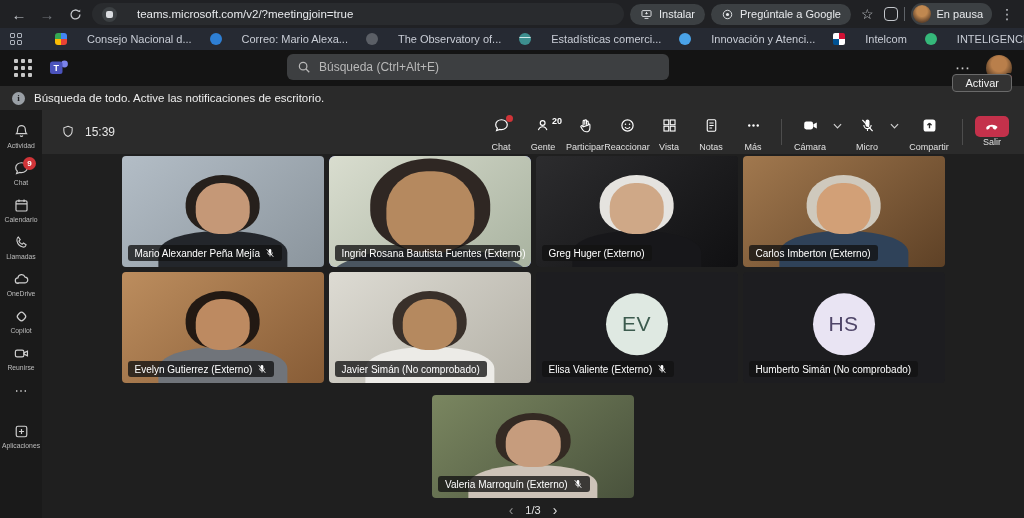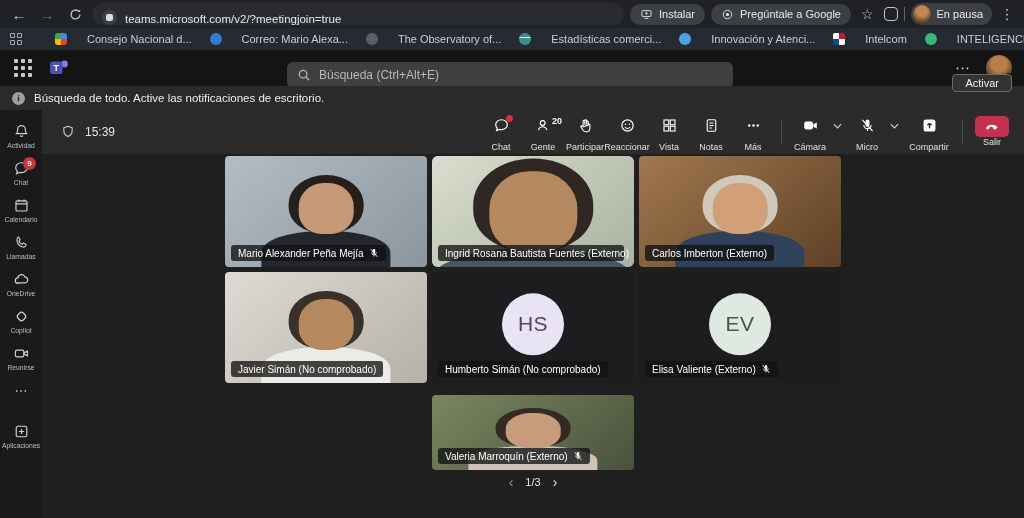--- a/index.html
+++ b/index.html
@@ -7,21 +7,21 @@
               font-family:"Liberation Sans", sans-serif; }
   .screen { position:relative; width:1024px; height:518px; }
 
   
   .chrome-bar { position:absolute; top:0; left:0; width:1024px; height:28px;
     background:#202124; display:flex; align-items:center; padding:0 8px; gap:6px; }
   .nav-glyph { color:#c3c6cb; font-size:15px; width:22px; text-align:center; cursor:pointer; }
   .nav-glyph.dim { color:#71757a; }
   .reload-icon svg { width:13px; height:13px; display:block; margin:0 auto; }
   .omnibox { flex:1; height:22px; background:#292b2e; border-radius:12px;
-    display:flex; align-items:flex-end; gap:8px; padding:0 10px; min-width:0; }
+    display:flex; align-items:center; gap:20px; padding:0 10px; min-width:0; }
   .site-icon { width:15px; height:15px; border-radius:50%; background:#3c4043;
     display:flex; align-items:center; justify-content:center; flex:none; }
   .site-icon span { width:7px; height:7px; background:#dadce0; border-radius:2px; display:block; }
   .url-text { color:#e8eaed; font-size:11.5px; white-space:nowrap; overflow:hidden; }
   .pill { height:21px; background:#3c4043; border-radius:11px; color:#e8eaed;
     font-size:11px; display:flex; align-items:center; gap:6px; padding:0 10px; flex:none; cursor:pointer; }
   .pill svg { width:13px; height:13px; }
   .star-glyph { color:#c3c6cb; font-size:14px; padding:0 4px; cursor:pointer; }
   .ext-icon { width:14px; height:14px; border:1.5px solid #c3c6cb; border-radius:4px; cursor:pointer; }
   .vsep { width:1px; height:14px; background:#5f6368; }
@@ -52,21 +52,21 @@
   .f-herramienta { background:#3a7bd5; border-radius:50%; }
 
   
   .teams-header { position:absolute; top:50px; left:0; width:1024px; height:36px;
     background:#141414; display:flex; align-items:center; padding:0 12px; }
   .waffle { width:22px; height:22px; display:grid; grid-template-columns:repeat(3,4px);
     grid-gap:3px; align-content:center; justify-content:center; cursor:pointer; }
   .waffle i { width:4px; height:4px; background:#c8c8c8; border-radius:1px; }
   .teams-logo { margin-left:14px; cursor:pointer; }
   .teams-logo svg { width:22px; height:22px; display:block; }
-  .search-wrap { position:absolute; left:287px; width:446px; top:12px; }
+  .search-wrap { position:absolute; left:287px; width:382px; top:4px; }
   .search-box { width:100%; height:26px; background:#3d3f41; border:none; border-radius:6px;
     color:#b9b9b9; font-size:12px; padding:0 10px 0 32px; font-family:"Liberation Sans",sans-serif; }
   .search-box::placeholder { color:#b9b9b9; }
   .search-mag { position:absolute; left:10px; top:6px; width:14px; height:14px; pointer-events:none; }
   .th-right { margin-left:auto; display:flex; align-items:center; gap:16px; }
   .th-more { color:#cfcfcf; font-size:15px; cursor:pointer; }
   .teams-avatar { position:relative; width:26px; height:26px; border-radius:50%;
     background:radial-gradient(circle at 50% 35%, #b97f4b 0 35%, #5e4128 70%, #35251a); cursor:pointer; }
   .presence { position:absolute; right:-2px; bottom:-2px; width:10px; height:10px;
     border-radius:50%; background:#d13438; border:2px solid #141414; }
@@ -116,21 +116,21 @@
   .leave-pill { width:34px; height:21px; border-radius:5px; display:flex; align-items:center; justify-content:center; }
   .leave-pill svg { width:16px; height:16px; }
 
   
   .stage { position:absolute; top:154px; left:42px; width:982px; height:364px; background:#1f1f1f;
     display:flex; flex-direction:column; align-items:center; padding-top:2px; }
   .vrow { display:flex; gap:5px; margin-bottom:5px; }
   .vrow.last { margin-top:7px; margin-bottom:0; }
   .tile { position:relative; width:202px; height:111px; border-radius:4px; overflow:hidden;
     background:#161616; cursor:pointer; }
-  .tile.small { height:75px; }
+  .tile.small { height:103px; }
   .tile.speaking { box-shadow:inset 0 0 0 2px var(--accent, #7f85f5); border-radius:6px; }
   .scene { position:absolute; inset:0; background:linear-gradient(140deg, var(--bg1) 0%, var(--bg2) 100%); }
   .person { position:absolute; inset:0; }
   .person::before { content:""; position:absolute; left:50%; top:17%; width:37%; height:52%;
     transform:translateX(-50%); background:var(--hair); border-radius:50% 50% 44% 44%; }
   .person::after { content:""; position:absolute; left:50%; bottom:-10%; width:64%; height:42%;
     transform:translateX(-50%); background:var(--shirt); border-radius:46% 46% 0 0; }
   .face { position:absolute; left:50%; top:24%; width:27%; height:46%; transform:translateX(-50%);
     background:var(--skin); border-radius:46% 46% 42% 42%; z-index:1; }
   .closeup .person { transform:scale(1.6); transform-origin:50% 42%; }
@@ -459,60 +459,85 @@
       <div class="tile speaking closeup" style="--bg1: #d9ddcf; --bg2: #a9b3a0; --skin: #b5895f; --hair: #2f2723; --shirt: #4a5560;">
         <div class="scene">
             <div class="person">
               <div class="face"></div>
             </div>
           </div>
         <div class="name-label">
           <span>Ingrid Rosana Bautista Fuentes (Externo)</span>
         </div>
       </div>
+      <div class="tile" style="--bg1: #2c2c2e; --bg2: #101012; --skin: #cfa887; --hair: #e5e3df; --shirt: #17171a;">
+        <div class="scene">
+            <div class="person">
+              <div class="face"></div>
+            </div>
+          </div>
+        <div class="name-label">
+          <span>Greg Huger (Externo)</span>
+        </div>
+      </div>
       <div class="tile" style="--bg1: #a1784e; --bg2: #5e4126; --skin: #d2a077; --hair: #cfc9bd; --shirt: #2f4259;">
         <div class="scene">
             <div class="person">
               <div class="face"></div>
             </div>
           </div>
         <div class="name-label">
           <span>Carlos Imberton (Externo)</span>
         </div>
       </div>
     </div>
 
     <div class="vrow">
+      <div class="tile" style="--bg1: #bc8d5e; --bg2: #875c36; --skin: #bd8a61; --hair: #221913; --shirt: #70747a;">
+        <div class="scene">
+            <div class="person">
+              <div class="face"></div>
+            </div>
+          </div>
+        <div class="name-label">
+          <span>Evelyn Gutierrez (Externo)</span>
+          <svg viewBox="0 0 12 12">
+              <path d="M6 1.2c-.9 0-1.6.7-1.6 1.6v2.4a1.6 1.6 0 0 0 3.2 0V2.8c0-.9-.7-1.6-1.6-1.6z" fill="#fff"></path>
+              <path d="M3.2 5.4a2.8 2.8 0 0 0 5.6 0M6 8.2v2" fill="none" stroke="#fff" stroke-width="1"></path>
+              <path d="M2 1.4l8 9.2" stroke="#fff" stroke-width="1.1"></path>
+            </svg>
+        </div>
+      </div>
       <div class="tile" style="--bg1: #dddbd3; --bg2: #b4b1a7; --skin: #b5895f; --hair: #39302a; --shirt: #ecebe7;">
         <div class="scene">
             <div class="person">
               <div class="face"></div>
             </div>
           </div>
         <div class="name-label">
           <span>Javier Simán (No comprobado)</span>
-        </div>
-      </div>
-      <div class="tile" style="background: rgb(29, 29, 32);">
-        <div class="avatar-circle" style="background: rgb(233, 228, 243); color: rgb(79, 69, 104);">HS</div>
-        <div class="name-label">
-          <span>Humberto Simán (No comprobado)</span>
         </div>
       </div>
       <div class="tile" style="background: rgb(29, 29, 32);">
         <div class="avatar-circle" style="background: rgb(223, 233, 226); color: rgb(60, 91, 78);">EV</div>
         <div class="name-label">
           <span>Elisa Valiente (Externo)</span>
           <svg viewBox="0 0 12 12">
               <path d="M6 1.2c-.9 0-1.6.7-1.6 1.6v2.4a1.6 1.6 0 0 0 3.2 0V2.8c0-.9-.7-1.6-1.6-1.6z" fill="#fff"></path>
               <path d="M3.2 5.4a2.8 2.8 0 0 0 5.6 0M6 8.2v2" fill="none" stroke="#fff" stroke-width="1"></path>
               <path d="M2 1.4l8 9.2" stroke="#fff" stroke-width="1.1"></path>
             </svg>
         </div>
       </div>
+      <div class="tile" style="background: rgb(29, 29, 32);">
+        <div class="avatar-circle" style="background: rgb(233, 228, 243); color: rgb(79, 69, 104);">HS</div>
+        <div class="name-label">
+          <span>Humberto Simán (No comprobado)</span>
+        </div>
+      </div>
     </div>
 
     <div class="vrow last">
       <div class="tile small" style="--bg1: #7a8660; --bg2: #49523c; --skin: #c69c7d; --hair: #342a23; --shirt: #cdc3b8;">
         <div class="scene">
             <div class="person">
               <div class="face"></div>
             </div>
           </div>
         <div class="name-label">

